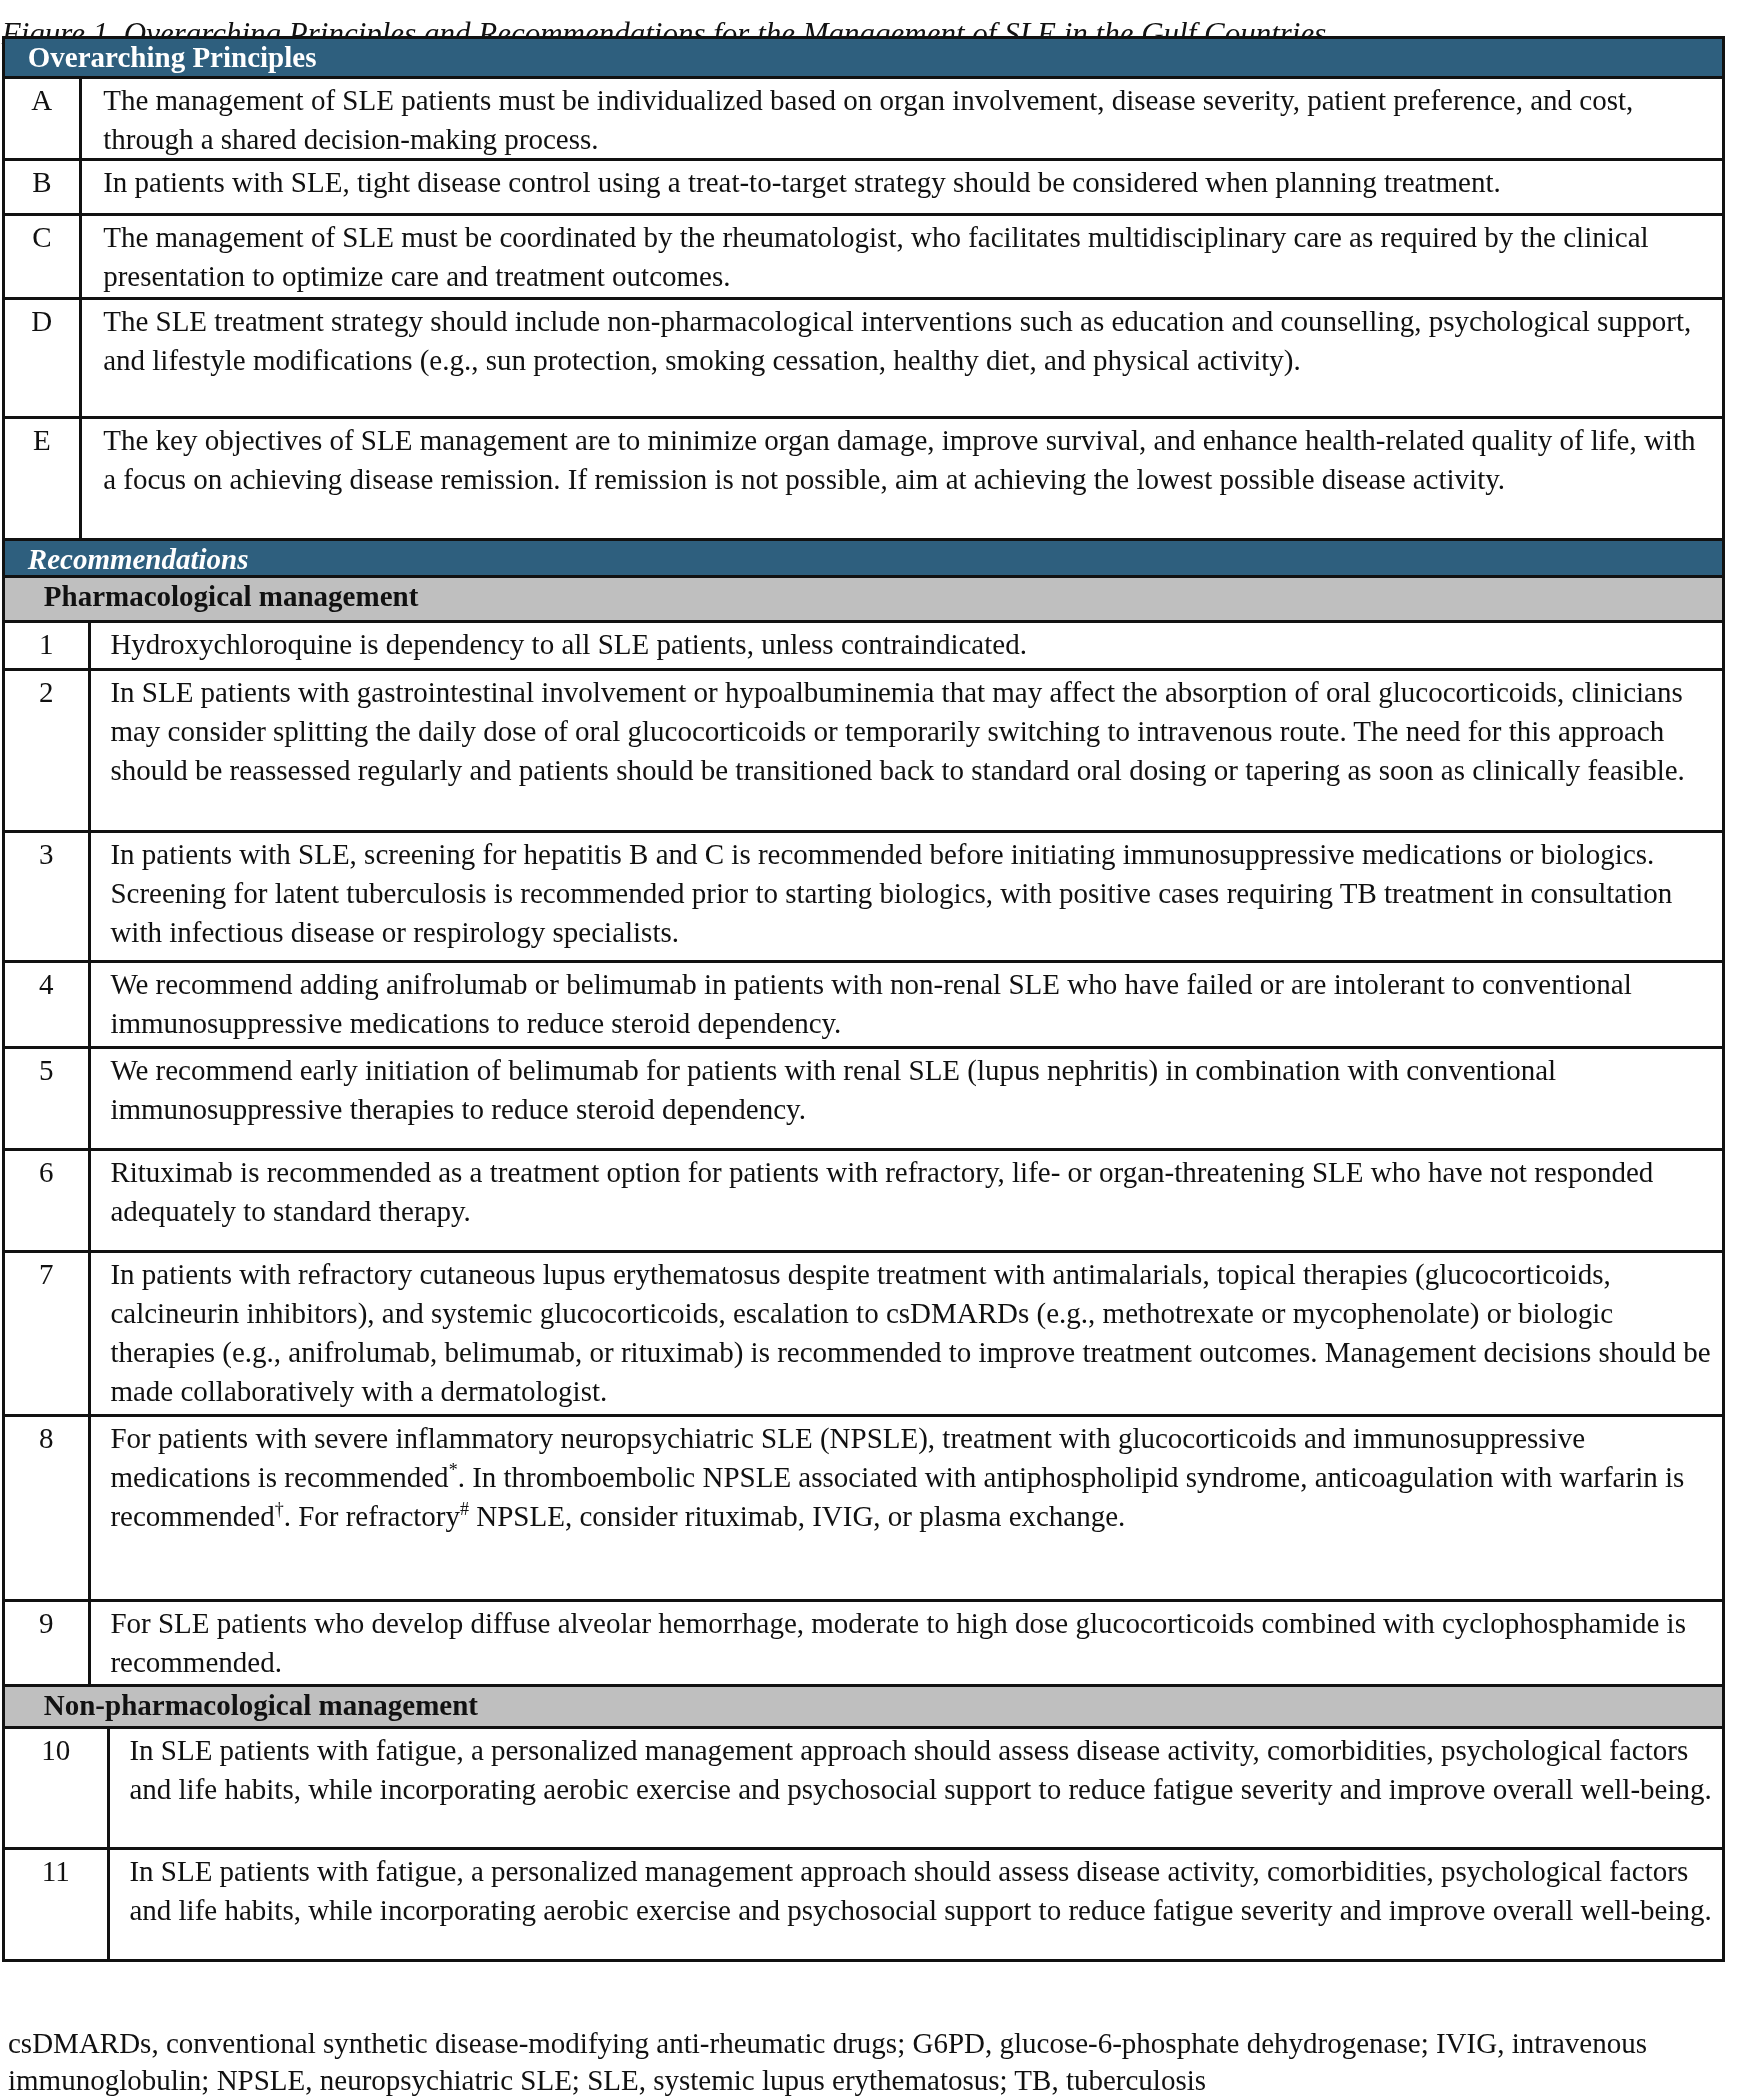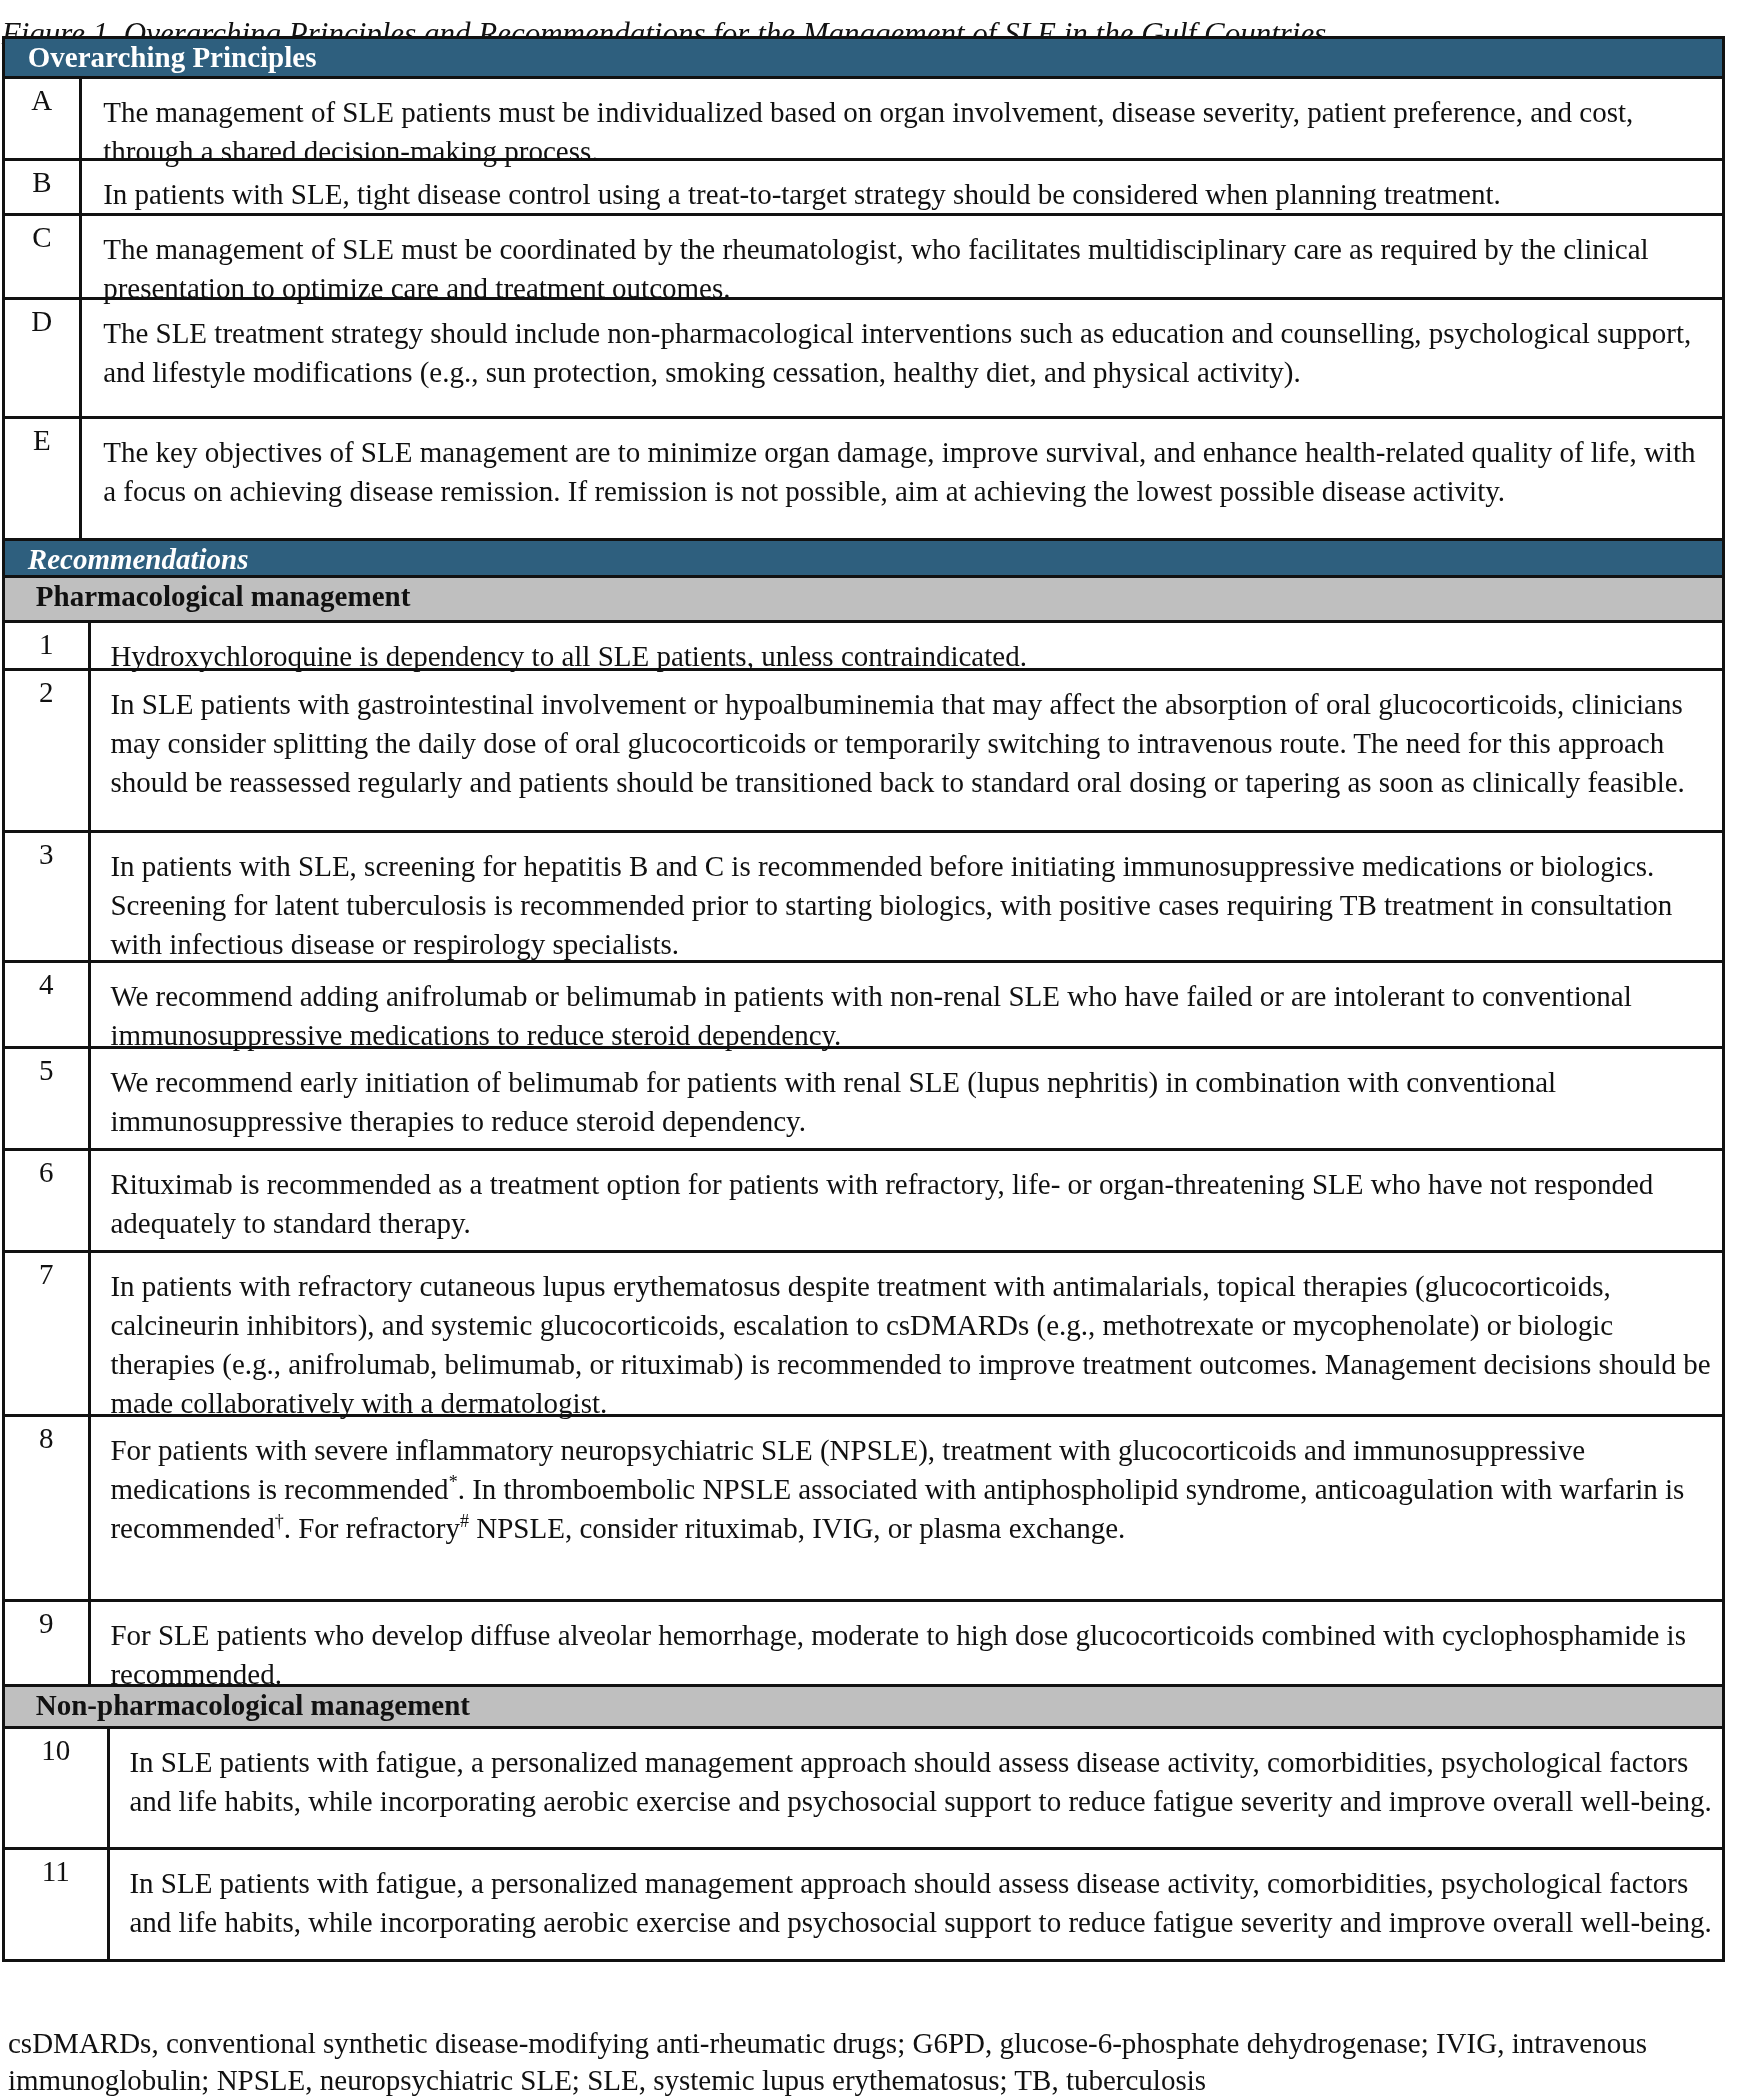--- a/index.html
+++ b/index.html
@@ -17,35 +17,35 @@
     border: 3.6px solid #111;
     box-sizing: border-box;
   }
   .section-head {
     background: #2e5f7e; color: #ffffff; font-weight: bold;
     font-size: 29px; line-height: 37px; height: 40px; padding-left: 23px;
     border-bottom: 3.6px solid #111; box-sizing: border-box;
   }
   .sub-head {
     background: #bfbfbf; color: #111; font-weight: bold;
-    font-size: 29px; line-height: 37px; height: 45px; padding-left: 31px;
+    font-size: 29px; line-height: 37px; height: 45px; padding-left: 39px;
     border-bottom: 3.6px solid #111; box-sizing: border-box;
   }
   .row {
     display: flex; border-bottom: 3.6px solid #111; box-sizing: border-box;
   }
   .row:last-child { border-bottom: none; }
   .idx {
     flex: 0 0 auto; text-align: center;
     font-size: 29px; line-height: 38px; padding-top: 1.8px;
     border-right: 3.6px solid #111; box-sizing: border-box;
   }
   .txt {
     flex: 1 1 auto; font-size: 29px; line-height: 39px; padding-top: 1.8px;
-    padding-left: 21.4px; padding-right: 9px; box-sizing: border-box; margin-top: 12px;
+    padding-left: 21.4px; padding-right: 9px; box-sizing: border-box;
   }
   .principles .idx { width: 77px; }
   .pharm .idx { width: 86px; }
   .nonpharm .idx { width: 105px; }
   .pharm .txt { padding-left: 19.6px; }
   .nonpharm .txt { padding-left: 19.6px; }
   sup { font-size: 18px; line-height: 0; }
   .footer {
     position: absolute; left: 8px; top: 2025px; width: 1734px;
     font-size: 29px; line-height: 37px;

